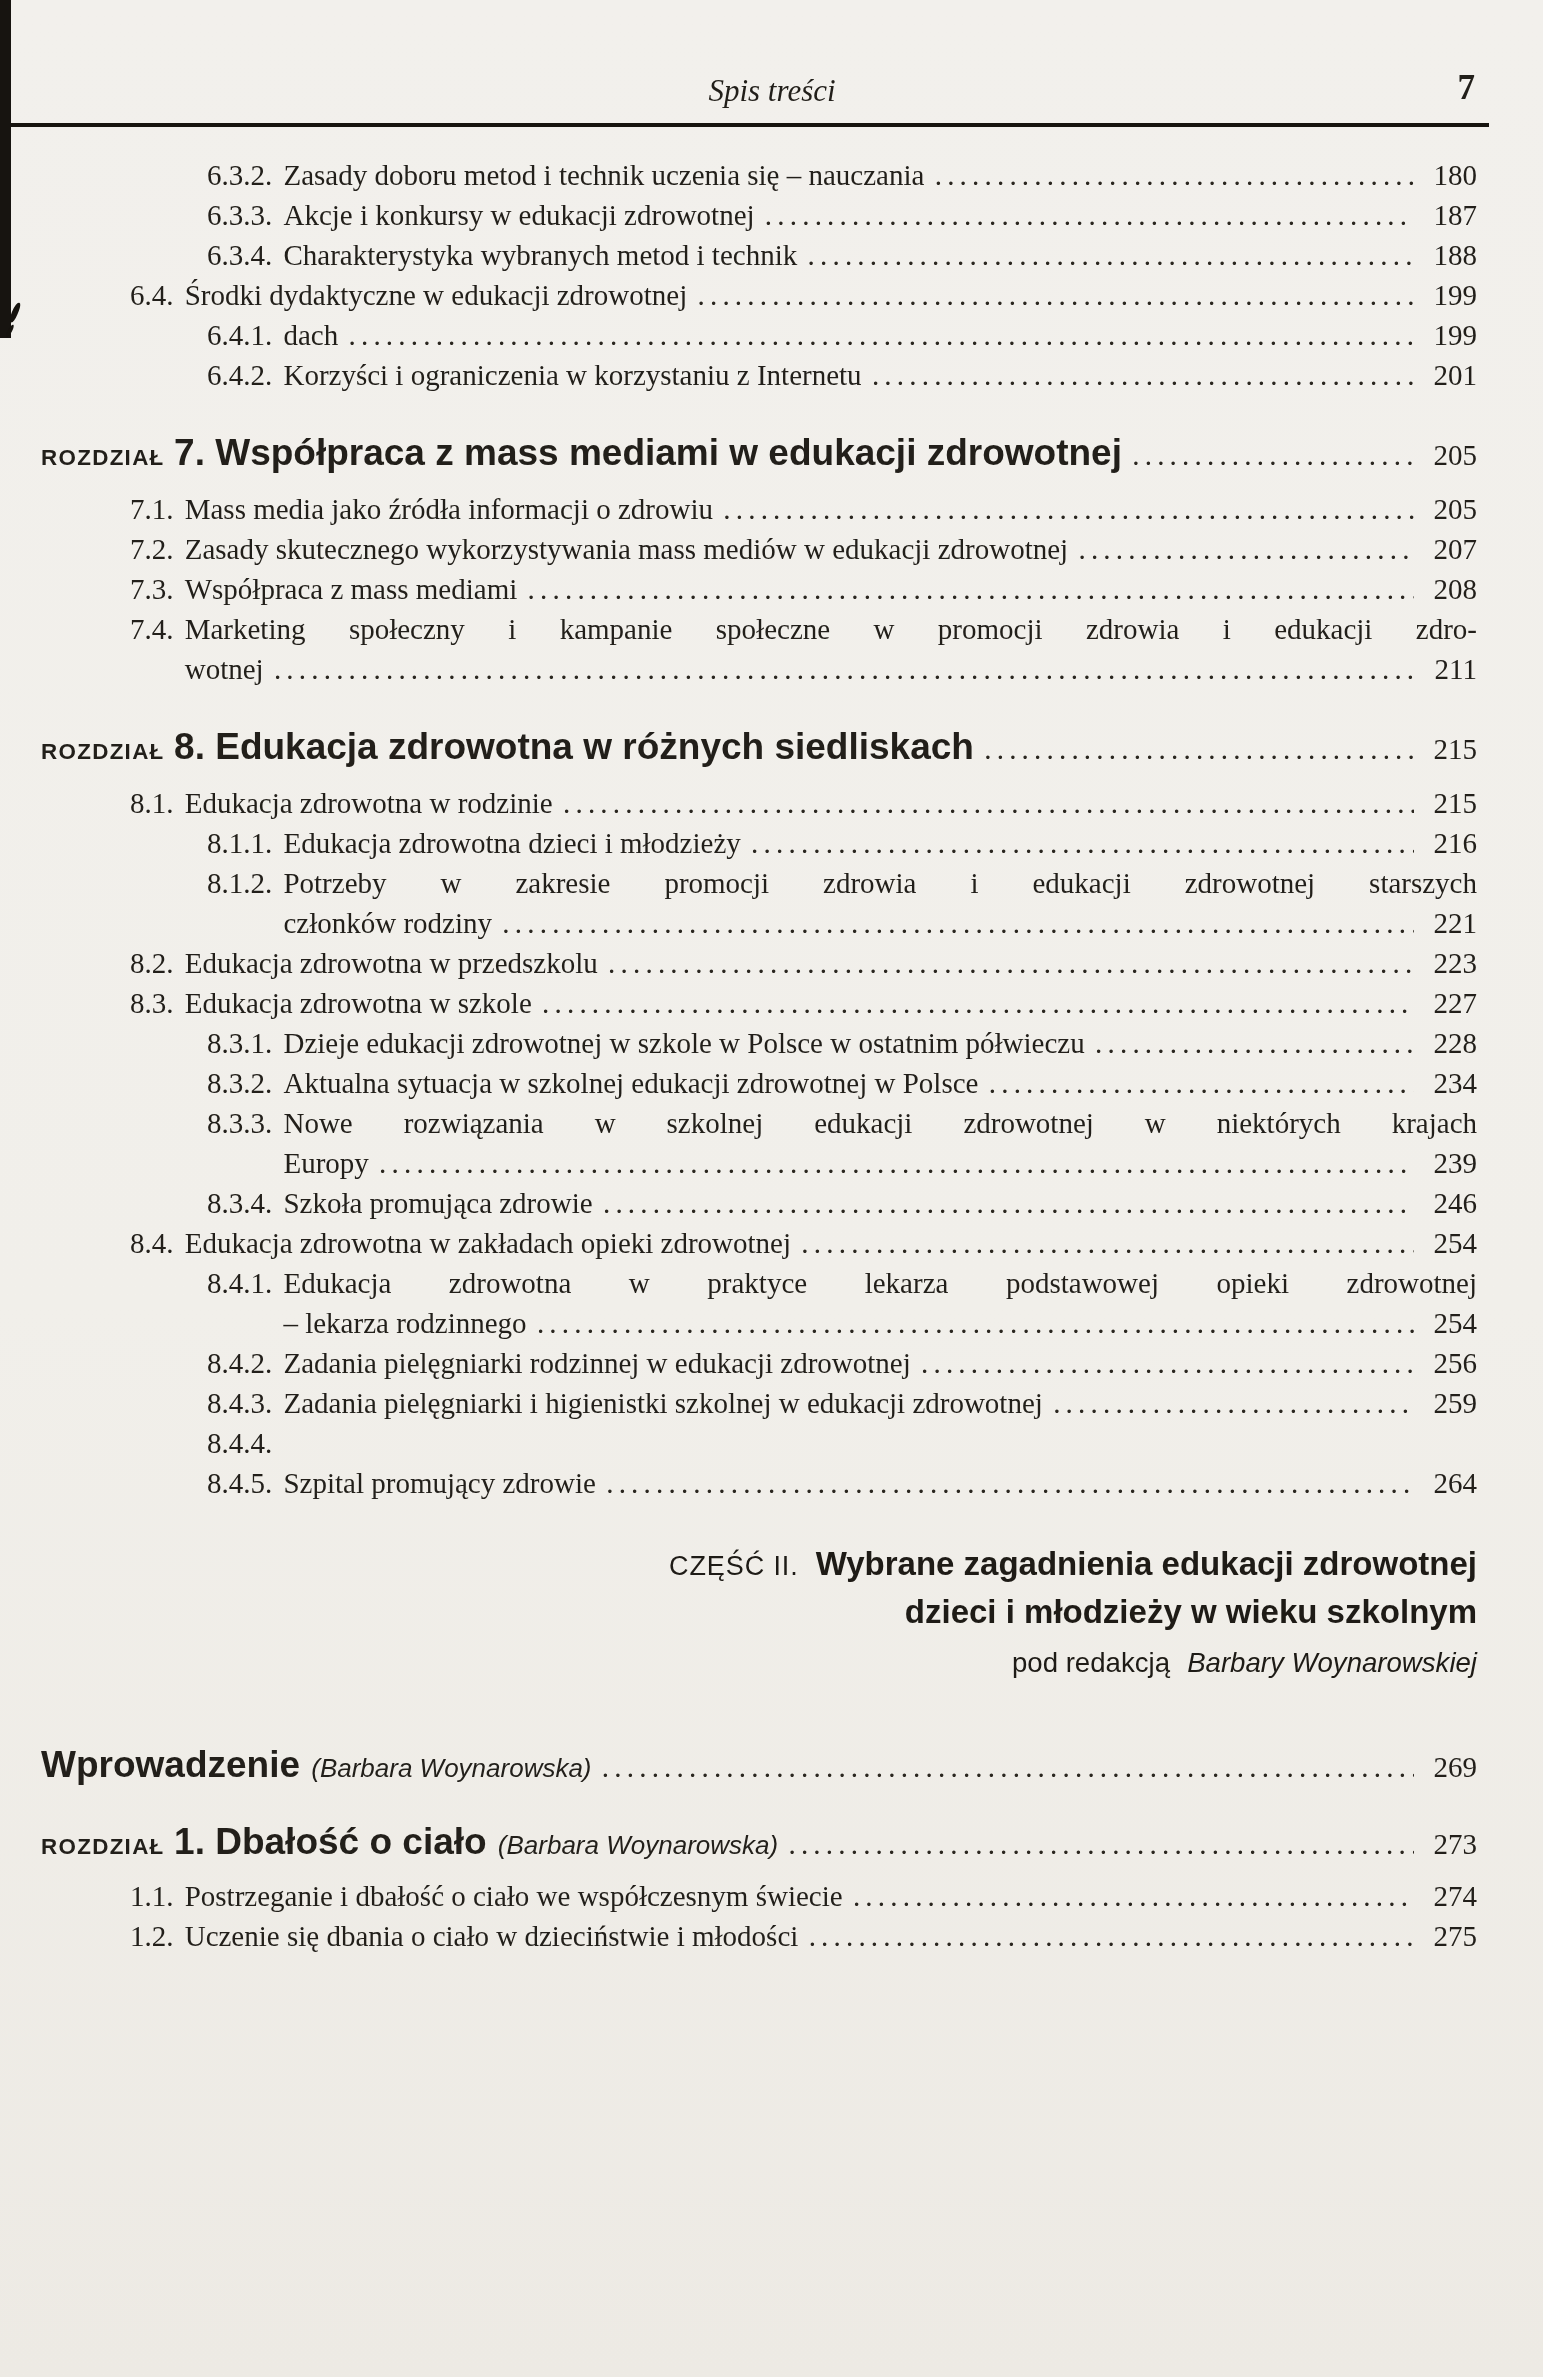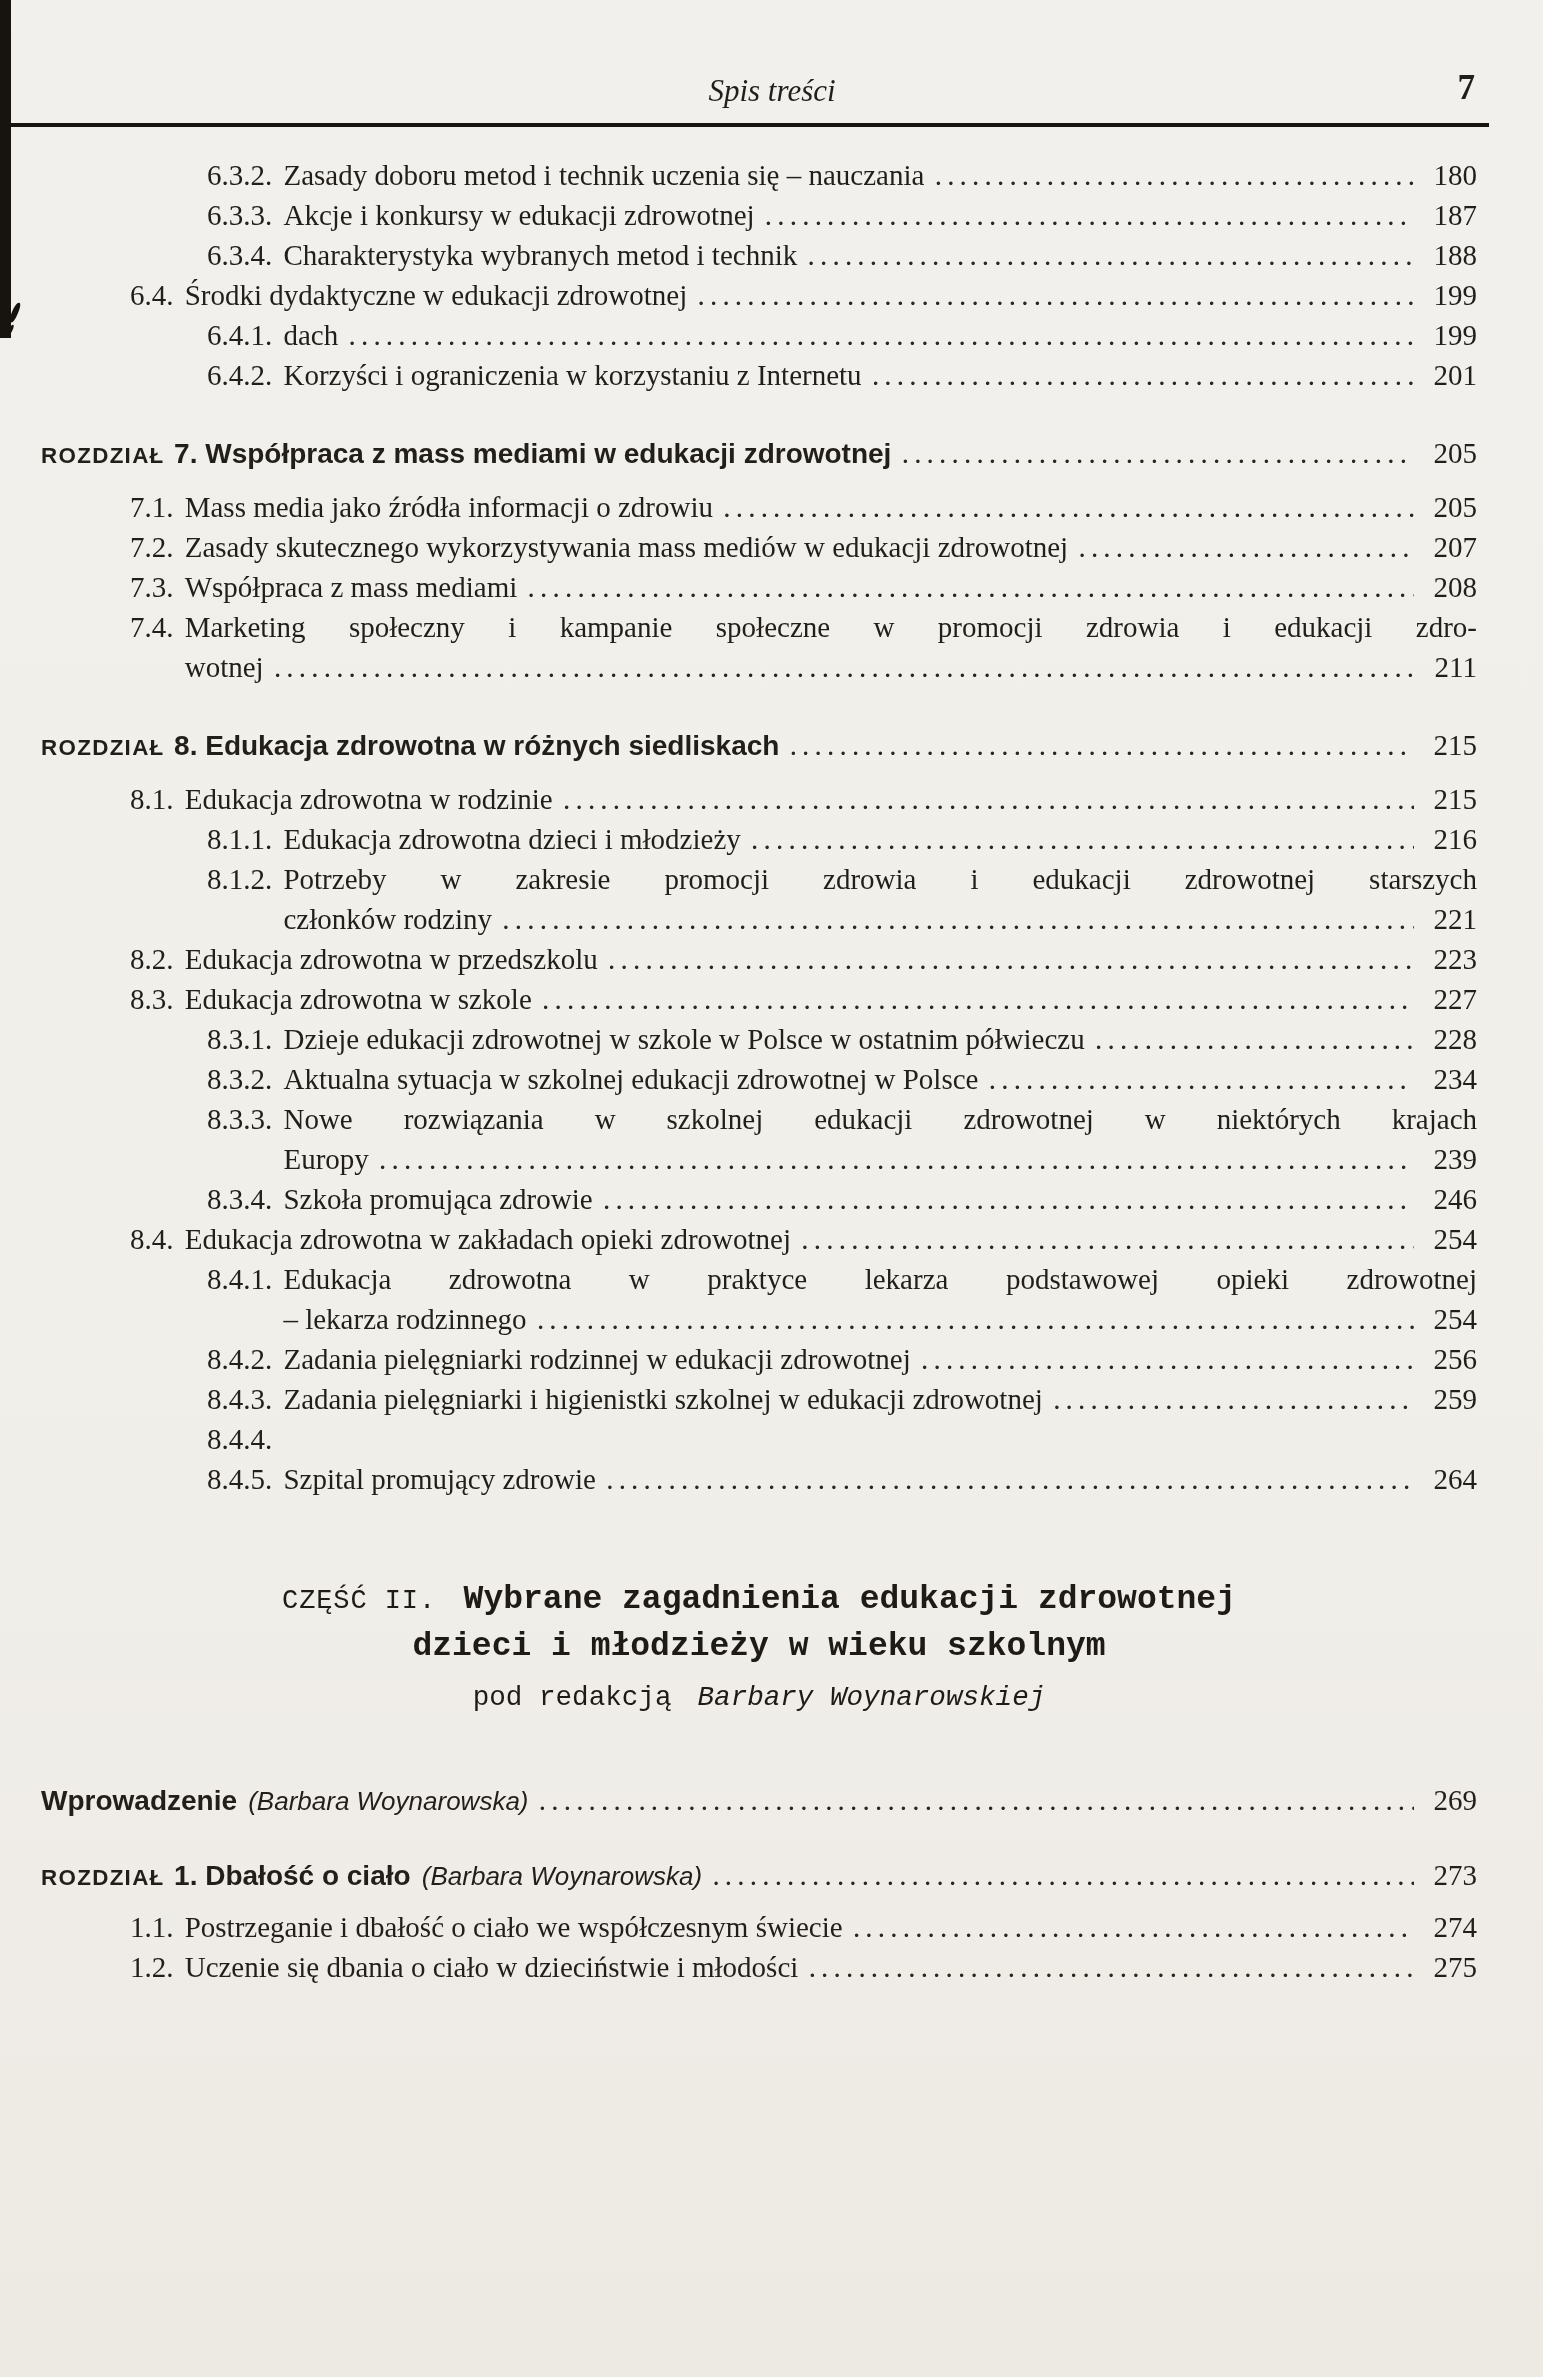--- a/index.html
+++ b/index.html
@@ -61,30 +61,30 @@
   }
   .pg {
     flex: none; min-width: 60px; text-align: right;
     font-family: "Liberation Serif", serif; font-size: 29px; line-height: 40px;
   }
 
   
   .entry.k-chapter { margin-top: 38px; margin-bottom: 11.2px; }
   .entry.k-chapter .eline, .entry.k-intro .eline { font-family: "Liberation Sans", sans-serif; }
   .chap-word { flex: none; font-weight: bold; font-size: 22.4px; letter-spacing: 1.3px; }
-  .chap-title { flex: none; font-weight: bold; font-size: 28px; margin-left: 9.5px; }
+  .chap-title { flex: none; font-weight: bold; font-size: 37px; margin-left: 9.5px; }
   .intro-title { margin-left: 0; }
   .author { flex: none; font-style: italic; font-weight: normal; font-size: 26px; margin-left: 11.2px; }
   .entry.k-intro { margin-bottom: 8.6px; }
   #toc2-list .entry.k-chapter { margin-top: 34px; margin-bottom: 8.6px; }
 
   
   .part-heading {
-    margin-top: 78px; margin-bottom: 62px; text-align: center;
-    font-family: Liberation Mono, monospace; color: #1e1b16;
+    margin-top: 38px; margin-bottom: 62px; text-align: right;
+    font-family: Liberation Sans, sans-serif; color: #1e1b16;
   }
   .part-line1 { font-size: 33px; line-height: 46px; }
   .part-label { font-weight: 400; font-size: 27px; letter-spacing: 0.9px; margin-right: 7.8px; }
   .part-title { font-weight: bold; }
   .part-line2 { font-size: 33px; line-height: 46px; font-weight: bold; }
   .part-editor { margin-top: 7.8px; font-size: 27.6px; line-height: 40px; }
   .editor-name { font-style: italic; margin-left: 9.5px; }
 </style>
 </head>
 <body>

